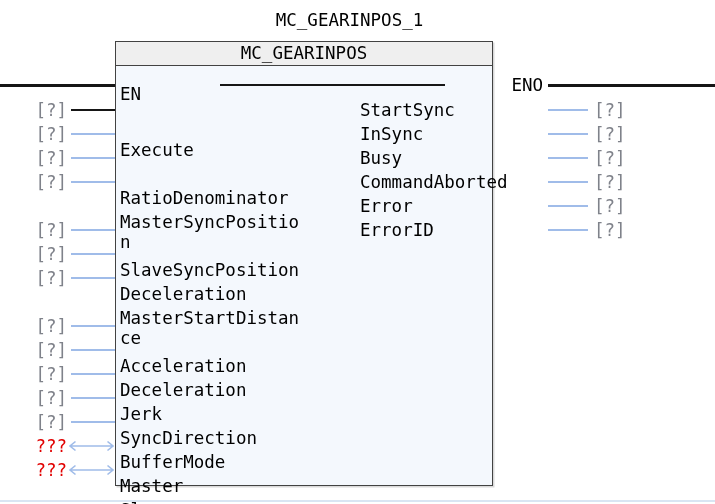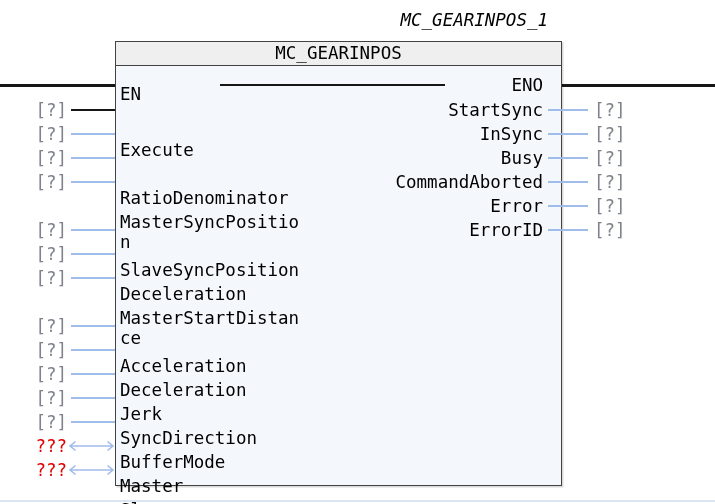--- a/index.html
+++ b/index.html
@@ -2,28 +2,28 @@
 <html style="--wire-blue: #a0bce9; --wire-black: #161616; --pin-gray: #7f828a; --error-red: #e10000; --block-body: #f4f8fd; --block-header: #efefef; --block-border: #424242; --separator: #d9e5f3;"><head>
 <meta charset="utf-8">
 <style>
   html,body{margin:0;padding:0;background:#ffffff;}
   .canvas{
     position:relative;width:715px;height:504px;background:#ffffff;overflow:hidden;
     font-family:"DejaVu Sans Mono","Liberation Mono",monospace;
     font-size:17.5px;color:#000;
   }
   .title{
-    position:absolute;left:115px;top:8px;width:433px;height:24px;
-    line-height:24px;text-align:right;white-space:nowrap;font-style:italic;
+    position:absolute;left:133px;top:8px;width:433px;height:24px;
+    line-height:24px;text-align:center;white-space:nowrap;
   }
   .rail{position:absolute;top:84px;height:3px;background:var(--wire-black);}
   .rail.left{left:0;width:115px;}
   .rail.right{left:548px;width:167px;}
   .block{
-    position:absolute;left:115px;top:41px;width:447px;height:445px;
+    position:absolute;left:115px;top:41px;width:378px;height:445px;
     box-sizing:border-box;border:1.5px solid var(--block-border);
     background:var(--block-body);
     box-shadow:1.5px 1.5px 0 rgba(0,0,0,0.15);
   }
   .block-header{
     height:22.5px;background:var(--block-header);
     border-bottom:1.5px solid var(--block-border);
     line-height:23px;text-align:center;white-space:nowrap;
   }
   .en-label{position:absolute;left:120px;top:82px;line-height:24px;}
@@ -39,21 +39,21 @@
   .wire{position:absolute;left:71px;top:11px;width:44px;height:2px;background:var(--wire-blue);}
   .wire.black{background:var(--wire-black);}
   .in-label{position:absolute;left:120px;top:0;line-height:24px;white-space:nowrap;margin-top:40px;}
   .in-row.wrapped .in-label{
     width:184px;line-height:20px;padding-top:2px;
     white-space:normal;word-break:break-all;
   }
   .arrow-svg{position:absolute;left:67px;top:5px;}
   .arrow-path{stroke:var(--wire-blue);fill:none;stroke-width:1.6px;}
   .out-row{position:absolute;left:0;width:715px;height:24px;}
-  .out-label{position:absolute;left:360px;width:183px;line-height:24px;text-align:right;white-space:nowrap;}
+  .out-label{position:absolute;left:360px;width:183px;line-height:24px;white-space:nowrap;}
   .out-wire{position:absolute;left:548px;top:11px;width:40px;height:2px;background:var(--wire-blue);}
   .out-value{position:absolute;left:594px;top:0;line-height:24px;color:var(--pin-gray);white-space:nowrap;}
   .bottom-sep{position:absolute;left:0;top:500px;width:715px;height:1.5px;background:var(--separator);}
 </style>
 </head>
 <body>
 
 <div class="canvas">
 
   <div class="title">MC_GEARINPOS_1</div>

